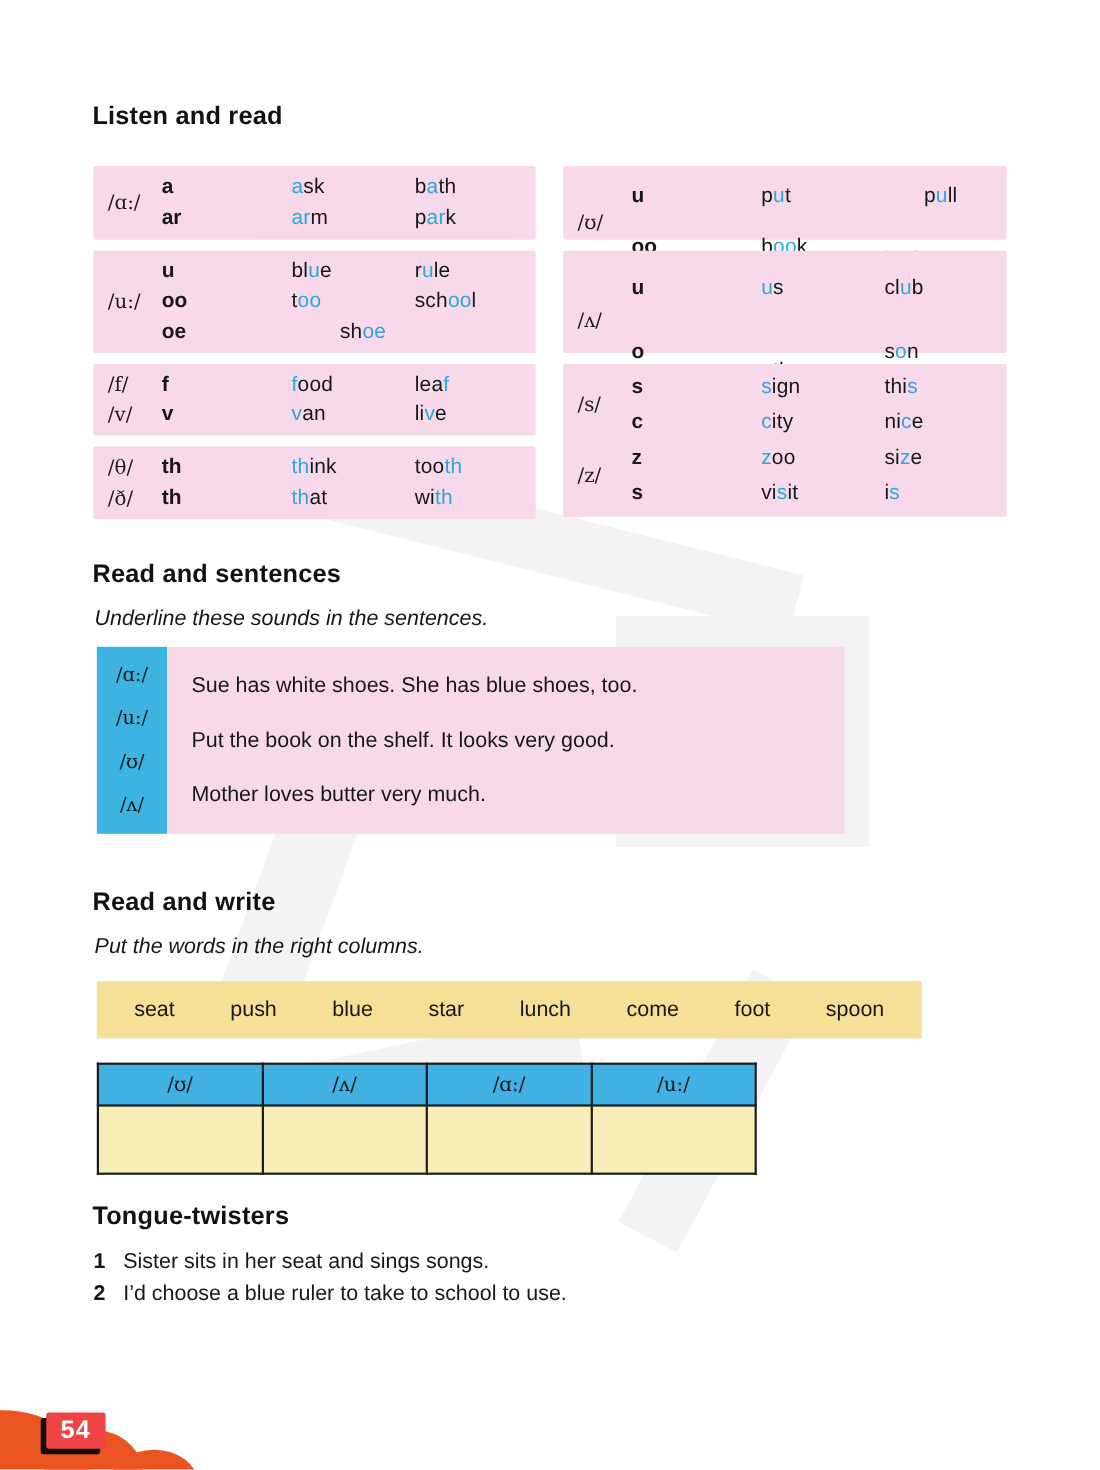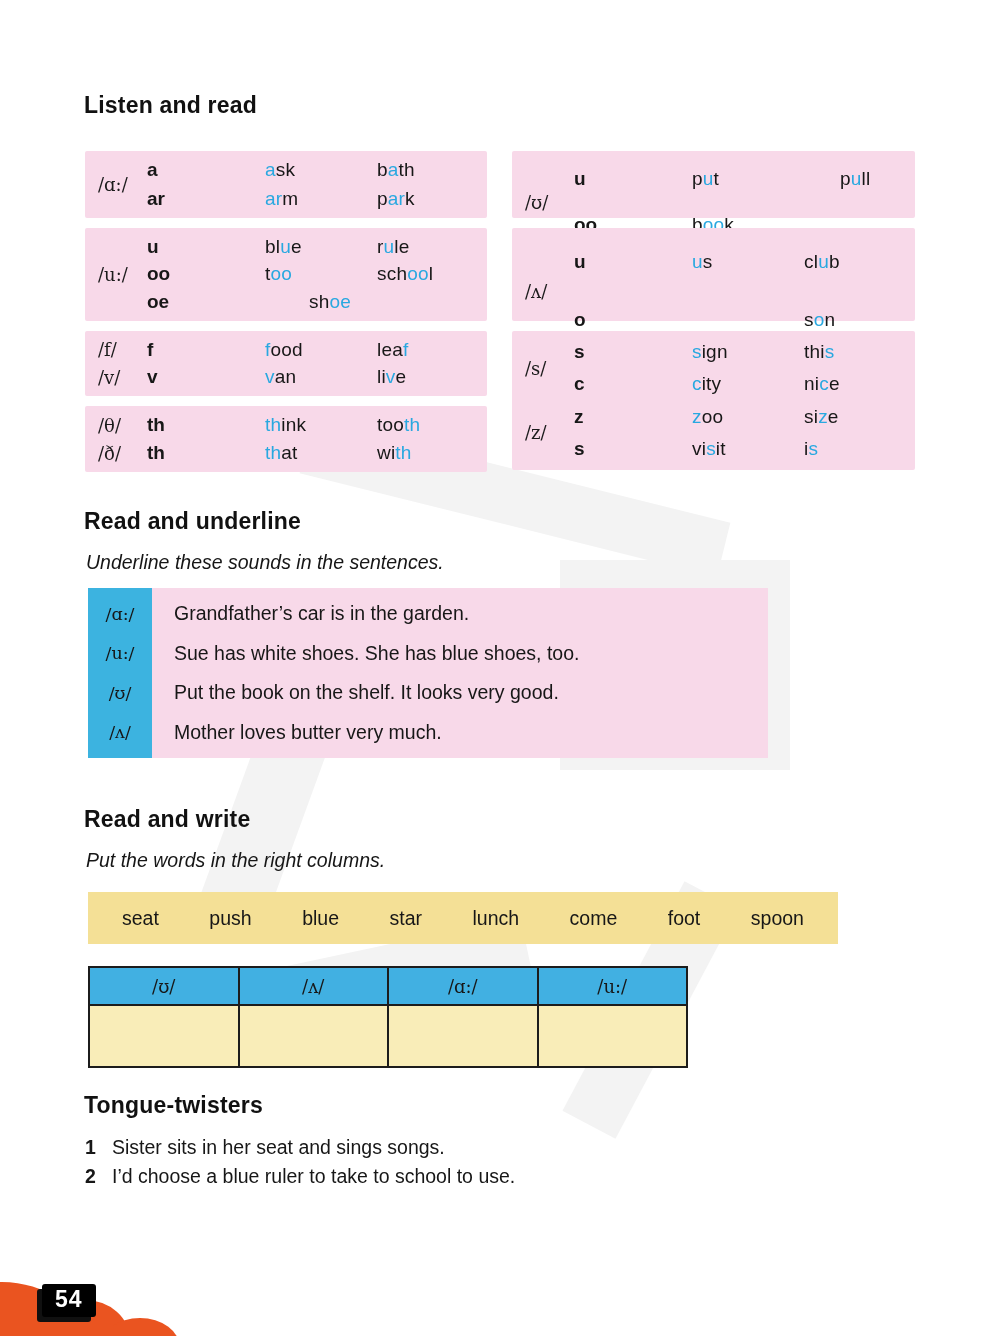--- a/index.html
+++ b/index.html
@@ -83,21 +83,21 @@
   .tt-item{display:flex;line-height:29px;}
   .tt-item .num{font-weight:bold;width:27px;}
 
   
   .blob-c{position:absolute;background:#ea5420;border-radius:50%;z-index:1;}
   .blob1{left:-78px;top:1282px;width:160px;height:120px;}
   .blob2{left:40px;top:1300px;width:90px;height:80px;}
   .blob3{left:100px;top:1318px;width:80px;height:60px;}
   .page-badge{
     position:absolute;left:42px;top:1284px;z-index:2;
-    background:#000000;color:#ffffff;font-weight:800;font-size:23px;
+    background:#ef4444;color:#ffffff;font-weight:800;font-size:23px;
     padding:2px 13px 4px 13px;border-radius:3px;letter-spacing:1px;
     box-shadow:-5px 5px 0 #101010;
   }
 </style>
 </head>
 <body>
 
 <div class="wm wm1"></div>
 <div class="wm wm2"></div>
 <div class="wm wm3"></div>
@@ -204,32 +204,31 @@
             <span class="word" style="grid-area: 1 / 4;">si<span class="hl">z</span>e</span>
             <div class="spelling" style="grid-area: 2 / 2;">s</div>
             <span class="word" style="grid-area: 2 / 3;">vi<span class="hl">s</span>it</span>
             <span class="word" style="grid-area: 2 / 4;">i<span class="hl">s</span></span>
           </div>
         </div>
       </div>
   </div>
 
   <div style="height:36px"></div>
-  <h2 class="sec">Read and underline</h2>
+  <h2 class="sec">Read and sentences</h2>
   <p class="instr">Underline these sounds in the sentences.</p>
 
   <div class="sent-box" style="height:170px">
     <div class="symcol" id="sent-syms">
         <div class="sym">/ɑ:/</div>
         <div class="sym">/u:/</div>
         <div class="sym">/ʊ/</div>
         <div class="sym">/ʌ/</div>
       </div>
     <div class="textcol" id="sent-texts">
-        <div class="sentence">Grandfather’s car is in the garden.</div>
         <div class="sentence">Sue has white shoes. She has blue shoes, too.</div>
         <div class="sentence">Put the book on the shelf. It looks very good.</div>
         <div class="sentence">Mother loves butter very much.</div>
       </div>
   </div>
 
   <div style="height:48px"></div>
   <h2 class="sec">Read and write</h2>
   <p class="instr">Put the words in the right columns.</p>
 

